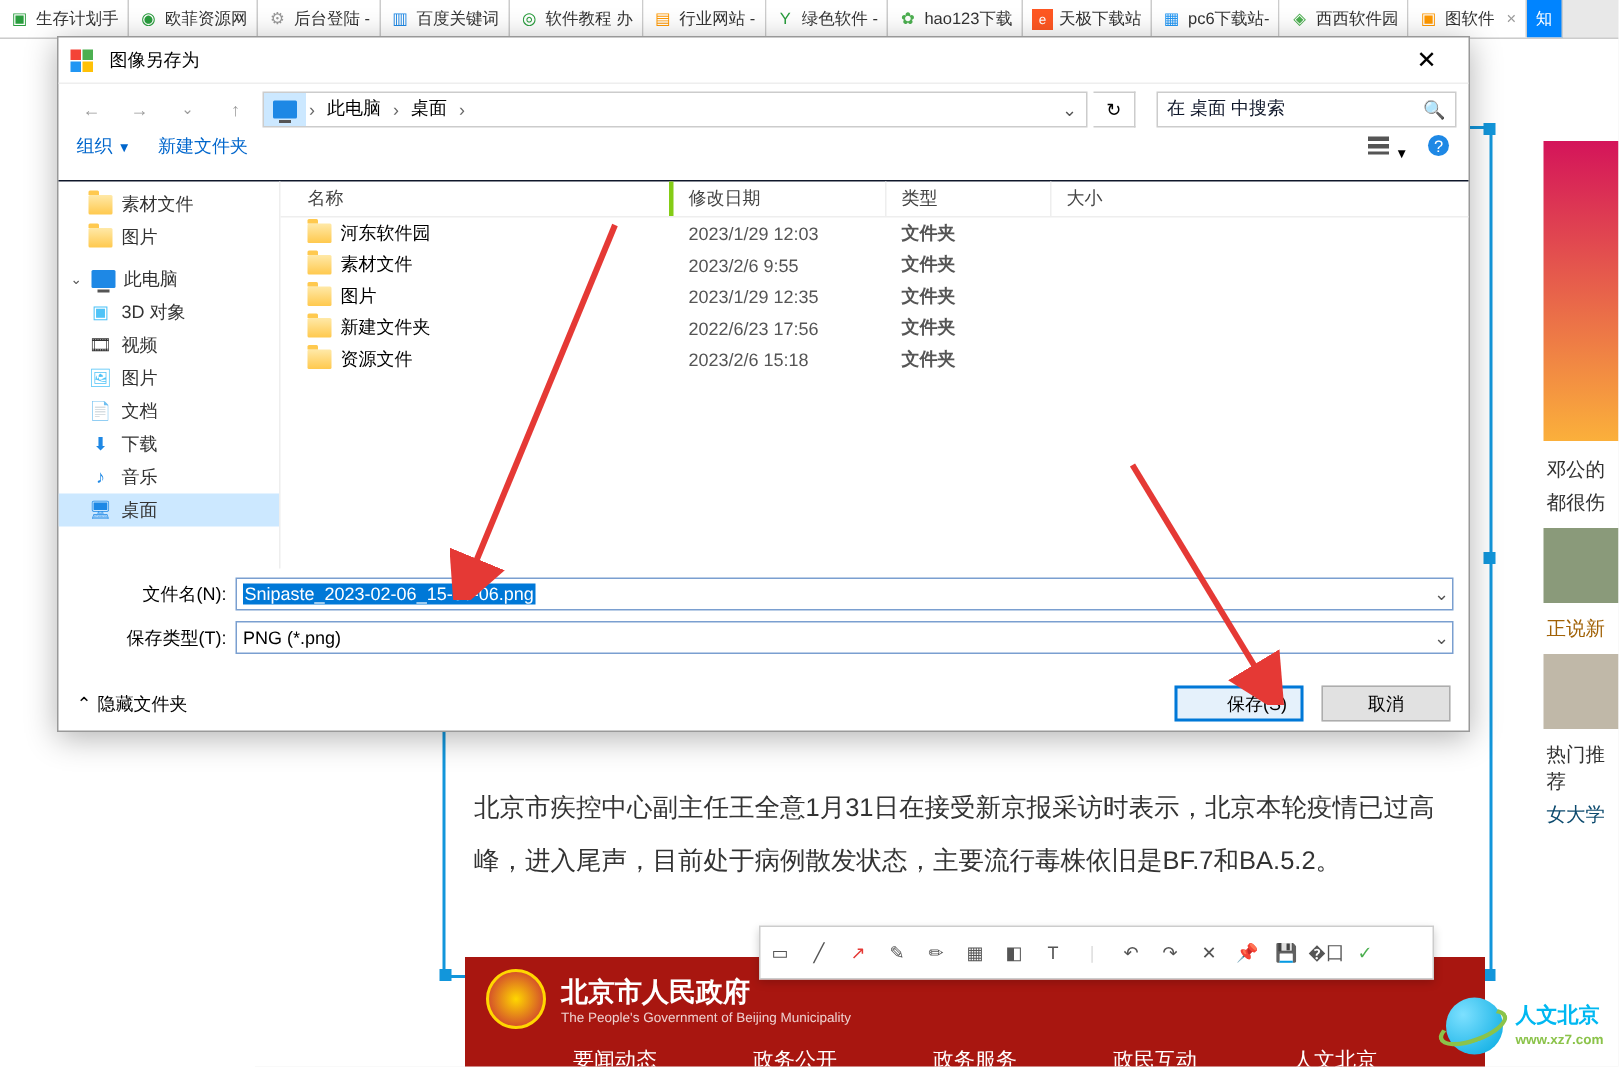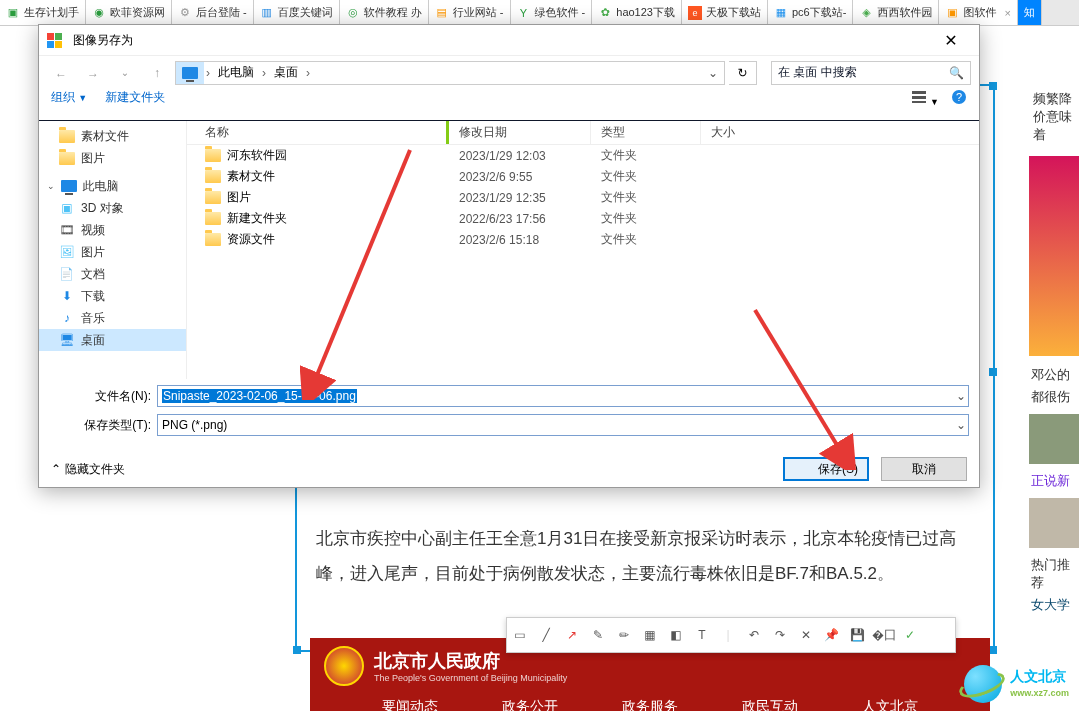--- a/index.html
+++ b/index.html
@@ -64,21 +64,21 @@
 
 .filelist { flex: 1; }
 .fl-head { display: flex; height: 24px; align-items: center; border-bottom: 1px solid #eee; color: #444; }
 .fl-col-name { width: 262px; padding-left: 18px; border-right: 3px solid #84cc16; height: 100%; display: flex; align-items: center; }
 .fl-col-date { width: 142px; padding-left: 10px; border-right: 1px solid #eee; height: 100%; display: flex; align-items: center; }
 .fl-col-type { width: 110px; padding-left: 10px; border-right: 1px solid #eee; height: 100%; display: flex; align-items: center; }
 .fl-col-size { width: 80px; padding-left: 10px; height: 100%; display: flex; align-items: center; }
 .fl-row { display: flex; height: 21px; align-items: center; }
 .fl-row .name { width: 262px; padding-left: 18px; display: flex; align-items: center; gap: 6px; }
 .fl-row .date { width: 142px; padding-left: 10px; color: #555; }
-.fl-row .type { width: 110px; padding-left: 10px; color: #555; }
+.fl-row .type { width: 110px; padding-left: 10px; color: #555; font-weight: bold; }
 
 .dlg-inputs { padding: 6px 10px; }
 .input-row { display: flex; align-items: center; margin-bottom: 7px; }
 .input-row label { width: 108px; text-align: right; padding-right: 6px; }
 .input-row .field { flex: 1; height: 22px; border: 1px solid #7a9fd0; background: #fff; display: flex; align-items: center; padding: 0 4px; position: relative; }
 .input-row .field.sel { background: #fff; }
 .input-row .field .seltext { background: #0078d7; color: #fff; padding: 0 1px; }
 .input-row .field .dd { position: absolute; right: 2px; top: 3px; color: #555; }
 
 .dlg-footer { display: flex; align-items: center; padding: 8px 12px 12px; }
@@ -202,26 +202,25 @@
     <span>↶</span>
     <span>↷</span>
     <span>✕</span>
     <span>📌</span>
     <span>💾</span>
     <span>�囗</span>
     <span style="color:#4caf50">✓</span>
   </div>
 
   <div style="position:absolute; right:0; top:60px; width:50px;">
-    <div style="font-size:13px;padding:4px;color:#333">频繁降价意味着</div>
     <div style="height:200px;background:linear-gradient(#d4145a,#fbb03b);margin:8px 0"></div>
     <div style="font-size:13px;padding:2px;color:#333">邓公的</div>
     <div style="font-size:13px;padding:2px;color:#333">都很伤</div>
     <div style="height:50px;background:#8a9a7a;margin:6px 0"></div>
-    <div style="font-size:13px;padding:2px;color:#6d28d9">正说新</div>
+    <div style="font-size:13px;padding:2px;color:#a16207">正说新</div>
     <div style="height:50px;background:#c0b8a8;margin:6px 0"></div>
     <div style="font-size:13px;padding:2px;color:#333">热门推荐</div>
     <div style="font-size:13px;padding:2px;color:#0c4a6e">女大学</div>
   </div>
 </div>
 
 <div class="dialog">
   <div class="dlg-title">
     <span class="dlg-title-icon">
       <span style="background:#f44336"></span>

